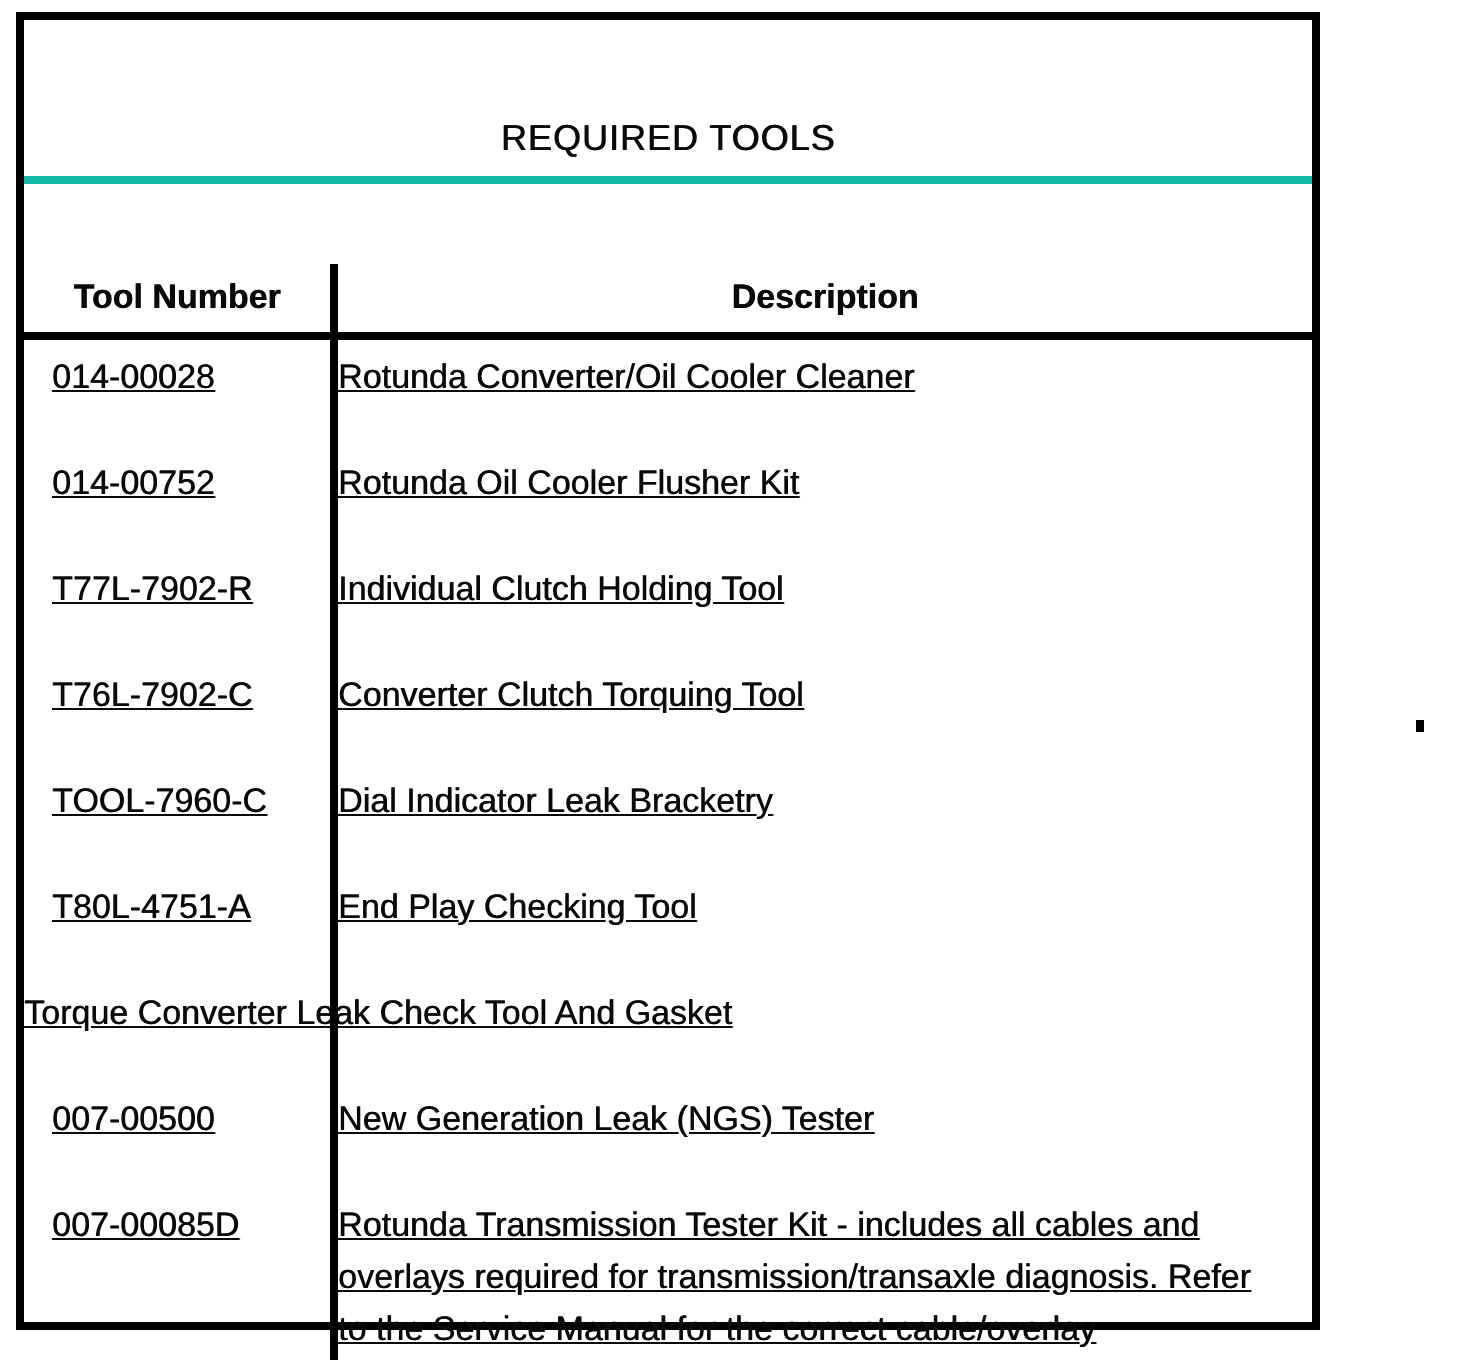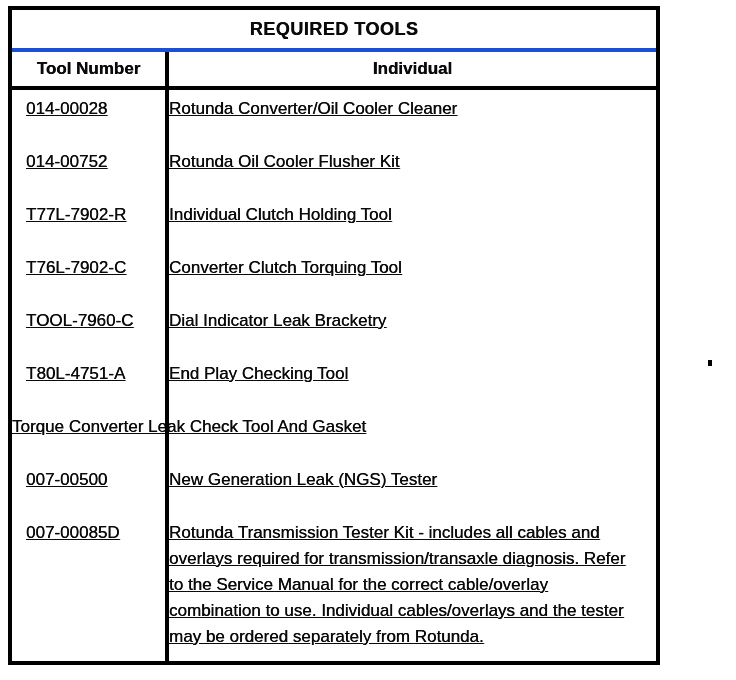--- a/index.html
+++ b/index.html
@@ -21,35 +21,37 @@
     left: 8px;
     top: 6px;
     width: 644px;   
     height: 651px;  
     border: 4px solid #000;
     background: #fff;
     box-sizing: content-box;
   }
   .title-row {
     height: 38px;
-    border-bottom: 4px solid #1d4ed8;
+    border-bottom: 4px solid #14b8a6;
     display: flex;
     align-items: center;
     justify-content: center;
     font-size: 18px;
-    font-weight: bold;
+    font-weight: normal;
     letter-spacing: 0.5px;
     text-shadow: 0.4px 0 0 currentColor;
+    margin-top: 40px;
   }
   .header-row {
     height: 34px;
     border-bottom: 4px solid #000;
     display: flex;
     font-size: 17px;
     font-weight: bold;
+    margin-top: 40px;
   }
   .header-tool {
     width: 153px;
     flex: 0 0 153px;
     border-right: 4px solid #000;
     display: flex;
     align-items: center;
     justify-content: center;
     text-shadow: 0.3px 0 0 currentColor;
   }
@@ -103,21 +105,21 @@
   }
 </style>
 </head>
 <body>
 
 <div class="doc">
   <div class="tools-table">
     <div class="title-row">REQUIRED TOOLS</div>
     <div class="header-row">
       <div class="header-tool">Tool Number</div>
-      <div class="header-desc">Individual</div>
+      <div class="header-desc">Description</div>
     </div>
     <div class="table-body">
       <div class="col-divider"></div>
       <div id="rows">
           <div class="row">
             <div class="cell cell-tool">014-00028</div>
             <div class="cell cell-desc">Rotunda Converter/Oil Cooler Cleaner</div>
           </div>
           <div class="row">
             <div class="cell cell-tool">014-00752</div>

